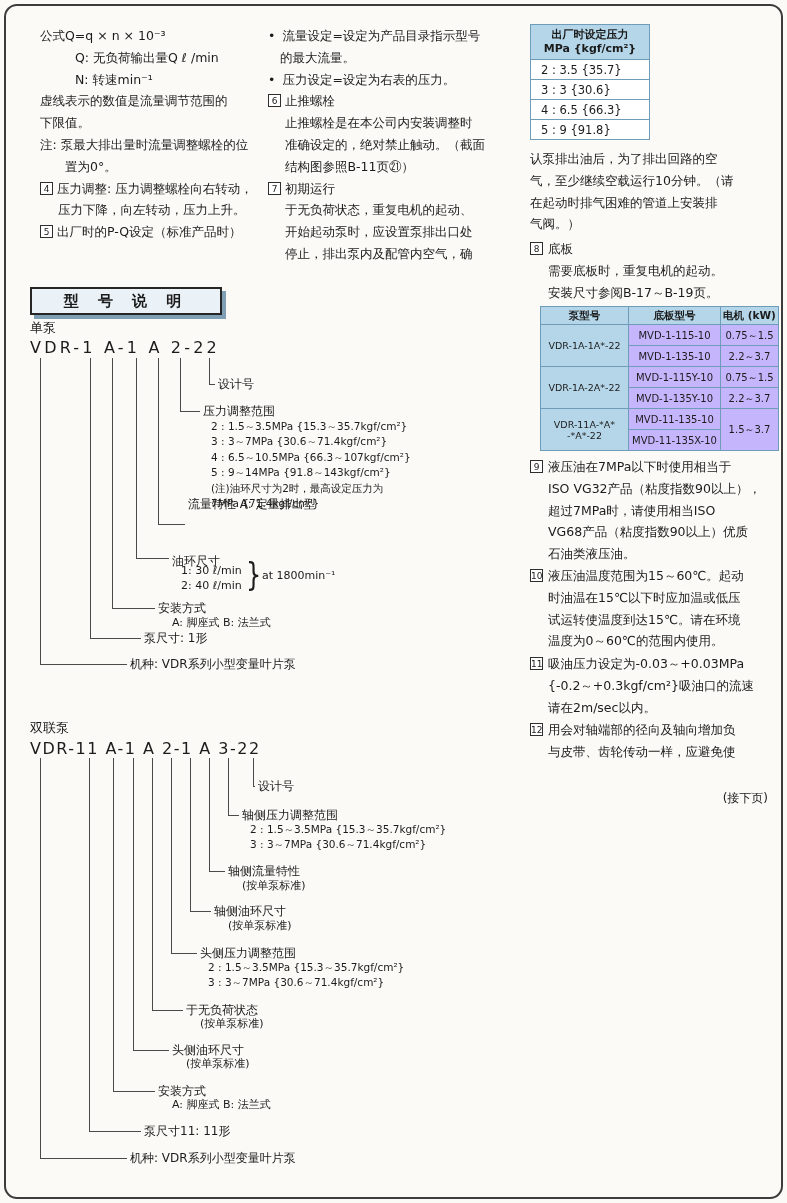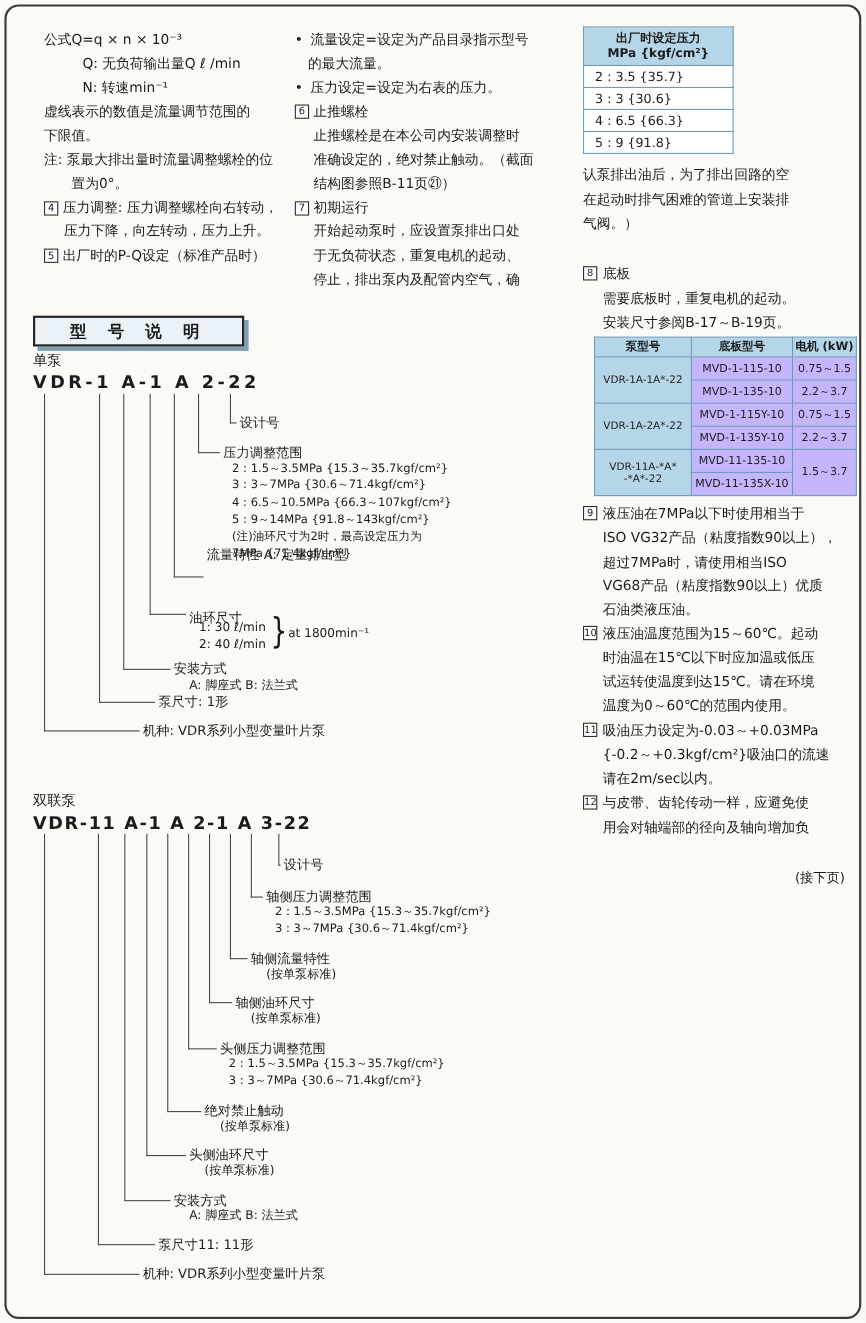--- a/index.html
+++ b/index.html
@@ -14,21 +14,21 @@
   .xs{font-size:10.5px;line-height:15.4px;white-space:nowrap}
   .numbox{display:inline-block;width:13px;height:13px;border:1px solid #2e2e2e;font-size:9px;line-height:12px;text-align:center;margin-right:4px;vertical-align:1px;background:#fff}
   .bullet::before{content:"\2022";margin-right:7px}
   .ind12{padding-left:12px}
   .ind17{padding-left:17px}
   .ind18{padding-left:18px}
   .ind25{padding-left:25px}
   .ind35{padding-left:35px}
   .cline{position:absolute;border-left:1px solid #4a4a4a;border-bottom:1px solid #4a4a4a}
   .clabel{position:absolute;font-size:12px;line-height:14px;white-space:nowrap}
-  .code{position:absolute;font-weight:bold;white-space:nowrap;letter-spacing:3.2px;font-size:16px}
+  .code{position:absolute;font-weight:normal;white-space:nowrap;letter-spacing:3.2px;font-size:16px}
   .type-label{position:absolute;font-size:13px;white-space:nowrap}
   .title-box{position:absolute;left:30px;top:287px;width:192px;height:28px;background:#eaf2f8;border:2px solid #262626;box-shadow:4px 4px 0 #7f9fb5;text-align:center;font-weight:bold;font-size:15px;letter-spacing:7px;line-height:24px}
   table{position:absolute;border-collapse:collapse;table-layout:fixed}
   .ptable th{background:#b5d6e8;border:1px solid #6f9cb8;padding:3px 2px;font-size:11px;font-weight:bold;text-align:center;line-height:14px}
   .ptable td{background:#fff;border:1px solid #6f9cb8;padding:2px 10px;font-size:11.5px;height:20px}
   .btable th{background:#b5d6e8;border:1px solid #6f9cb8;padding:2px 2px;font-size:10.5px;font-weight:bold;line-height:13px}
   .btable td{border:1px solid #6f9cb8;padding:1px 2px;font-size:10px;text-align:center;height:21px;background:#c4b5fd;line-height:11px}
   .btable td.pumpcell{background:#b5d6e8;font-size:9.5px}
   .hitem{position:absolute;left:530px;width:248px}
   .hitem .numbox{position:absolute;left:0;top:4px}
@@ -57,26 +57,26 @@
 
   <div class="col" style="left:268px;top:25px;width:248px">
     <div class="ln bullet">流量设定=设定为产品目录指示型号</div>
     <div class="ln ind12">的最大流量。</div>
     <div class="ln bullet">压力设定=设定为右表的压力。</div>
     <div class="ln"><span class="numbox">6</span><span>止推螺栓</span></div>
     <div class="ln ind17">止推螺栓是在本公司内安装调整时</div>
     <div class="ln ind17">准确设定的，绝对禁止触动。（截面</div>
     <div class="ln ind17">结构图参照B-11页㉑）</div>
     <div class="ln"><span class="numbox">7</span><span>初期运行</span></div>
+    <div class="ln ind17">于无负荷状态，重复电机的起动、</div>
     <div class="ln ind17">开始起动泵时，应设置泵排出口处</div>
-    <div class="ln ind17">于无负荷状态，重复电机的起动、</div>
     <div class="ln ind17">停止，排出泵内及配管内空气，确</div>
   </div>
 
-  <table class="ptable" style="left:530px;top:24px;width:137px">
+  <table class="ptable" style="left:530px;top:24px;width:120px">
     <thead>
       <tr>
         <th>
           <div>出厂时设定压力</div>
           <div>MPa {kgf/cm²}</div>
         </th>
       </tr>
     </thead>
     <tbody>
       <tr>
@@ -89,20 +89,21 @@
           <td>4 : 6.5  {66.3}</td>
         </tr>
       <tr>
           <td>5 : 9  {91.8}</td>
         </tr>
     </tbody>
   </table>
 
   <div class="col" style="left:530px;top:148px;width:248px">
     <div class="ln">认泵排出油后，为了排出回路的空</div>
+    <div class="ln">气，至少继续空载运行10分钟。（请</div>
     <div class="ln">在起动时排气困难的管道上安装排</div>
     <div class="ln">气阀。）</div>
   </div>
 
   <div class="hitem" style="top:238px">
     <span class="numbox">8</span>
     <div class="htext">
       <div class="ln">底板</div>
       <div class="ln">需要底板时，重复电机的起动。</div>
       <div class="ln">安装尺寸参阅B-17～B-19页。</div>
@@ -181,22 +182,22 @@
     <div class="htext">
       <div class="ln">吸油压力设定为-0.03～+0.03MPa</div>
       <div class="ln">{-0.2～+0.3kgf/cm²}吸油口的流速</div>
       <div class="ln">请在2m/sec以内。</div>
     </div>
   </div>
 
   <div class="hitem" style="top:719px">
     <span class="numbox">12</span>
     <div class="htext">
+      <div class="ln">用会对轴端部的径向及轴向增加负</div>
       <div class="ln">与皮带、齿轮传动一样，应避免使</div>
-      <div class="ln">用会对轴端部的径向及轴向增加负</div>
     </div>
   </div>
 
   <div class="right-note" style="top:790px">(接下页)</div>
 
   <div class="title-box">型 号 说 明</div>
 
   <div class="type-label" style="left:30px;top:319px">单泵</div>
   <div class="code" style="left:30px;top:338px">VDR-1 A-1 A 2-22</div>
 
@@ -258,21 +259,21 @@
 
   <div class="clabel" style="left:214px;top:904px">轴侧油环尺寸</div>
   <div class="abs sm" style="left:228px;top:918px">(按单泵标准)</div>
 
   <div class="clabel" style="left:200px;top:946px">头侧压力调整范围</div>
   <div class="abs" style="left:208px;top:960px">
     <div class="xs">2 : 1.5～3.5MPa {15.3～35.7kgf/cm²}</div>
     <div class="xs">3 : 3～7MPa {30.6～71.4kgf/cm²}</div>
   </div>
 
-  <div class="clabel" style="left:186px;top:1003px">绝对禁止触动</div>
+  <div class="clabel" style="left:186px;top:1003px">于无负荷状态</div>
   <div class="abs sm" style="left:200px;top:1016px">(按单泵标准)</div>
 
   <div class="clabel" style="left:172px;top:1043px">头侧油环尺寸</div>
   <div class="abs sm" style="left:186px;top:1056px">(按单泵标准)</div>
 
   <div class="clabel" style="left:158px;top:1084px">安装方式</div>
   <div class="abs sm" style="left:172px;top:1097px">A: 脚座式 B: 法兰式</div>
 
   <div class="clabel" style="left:144px;top:1124px">泵尺寸11: 11形</div>
   <div class="clabel" style="left:130px;top:1151px">机种: VDR系列小型变量叶片泵</div>

